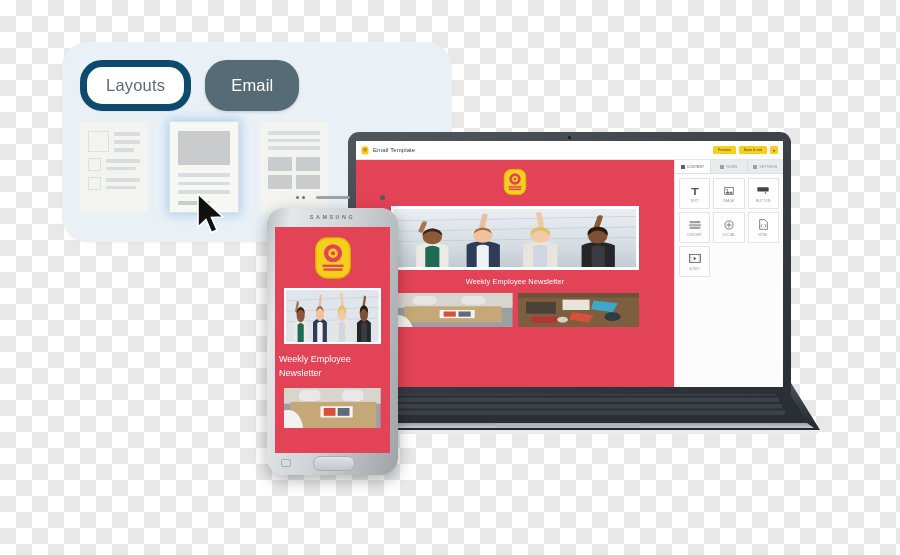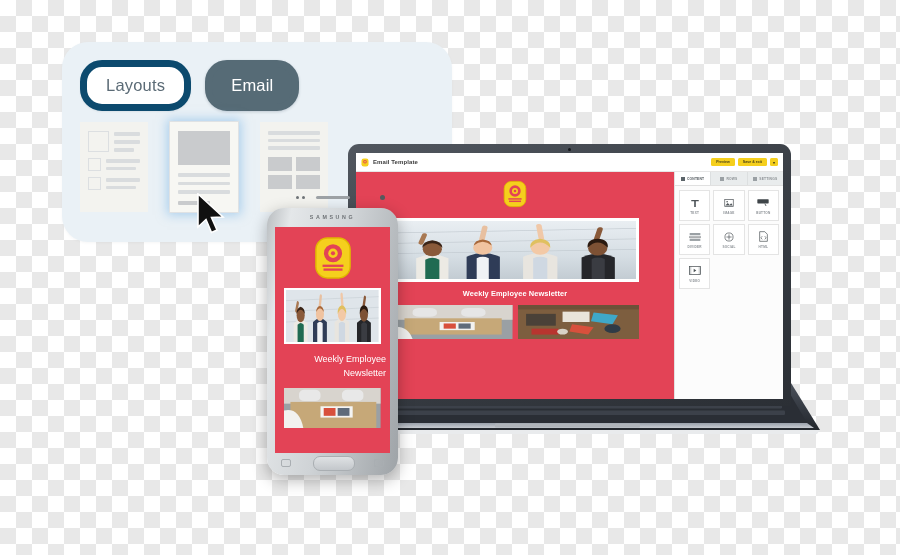--- a/index.html
+++ b/index.html
@@ -64,24 +64,24 @@
   .tC-top{display:flex;flex-direction:column;gap:4px;margin-bottom:7px;}
   .tC-grid{display:grid;grid-template-columns:1fr 1fr;gap:4px;}
   .tC-cell{height:14px;background:#c9cbcd;}
 
   
   #cursor{position:absolute;left:196px;top:193px;width:34px;height:42px;z-index:6;}
 
   
   #laptop{position:absolute;left:348px;top:128px;width:500px;height:325px;z-index:2;}
   #lid{
-    position:absolute;left:0;top:16px;width:443px;height:262px;
+    position:absolute;left:0;top:4px;width:443px;height:262px;
     background:linear-gradient(160deg,#51575f 0%,#3a3f46 45%,#2b2f35 100%);
     border-radius:11px 11px 3px 3px;
-    box-sizing:border-box;padding:9px 8px 7px 8px;font-weight:bold;
+    box-sizing:border-box;padding:9px 8px 7px 8px;
   }
   #camera{position:absolute;left:50%;top:4px;margin-left:-1.6px;width:3.2px;height:3.2px;border-radius:50%;background:#15181c;}
   #screen{width:100%;height:100%;background:#ffffff;overflow:hidden;position:relative;}
 
   
   #ed-top{height:19px;background:#fff;border-bottom:1px solid #e6e6e6;display:flex;align-items:center;padding:0 5px;box-sizing:border-box;}
   #ed-title{font-size:6px;color:#3c3c3c;margin-left:4px;letter-spacing:.1px;}
   #ed-actions{margin-left:auto;display:flex;align-items:center;gap:3px;}
   .ybtn{background:#f5cf1d;border-radius:1.5px;height:8.5px;display:flex;align-items:center;justify-content:center;padding:0 5px;font-size:3.6px;color:#4a4118;white-space:nowrap;cursor:pointer;}
   .ycaret{background:#f5cf1d;border-radius:1.5px;height:8.5px;width:8px;display:flex;align-items:center;justify-content:center;font-size:4px;color:#4a4118;cursor:pointer;}
@@ -127,21 +127,21 @@
   #ph-speaker{position:absolute;left:50%;margin-left:-17px;top:-12.5px;width:34px;height:3px;border-radius:2px;background:#9ca1a5;}
   #ph-cam{position:absolute;right:13px;top:-13px;width:5px;height:5px;border-radius:50%;background:#55595d;}
   #ph-sens{position:absolute;left:29px;top:-12px;width:3px;height:3px;border-radius:50%;background:#6e7377;}
   #ph-sens2{position:absolute;left:35px;top:-12px;width:3px;height:3px;border-radius:50%;background:#6e7377;}
   #ph-home{position:absolute;left:50%;margin-left:-20px;bottom:4px;width:40px;height:13px;border-radius:7px;border:1px solid #a9aeb2;background:linear-gradient(180deg,#dfe2e4,#c3c7cb);}
   .ph-soft{position:absolute;bottom:8px;width:8px;height:6px;border:1px solid #a9aeb2;border-radius:2px;}
   #ph-left{left:14px;} #ph-right{right:14px;}
   #ph-logo{margin:9px auto 8px auto;}
   #ph-hero-wrap{width:84%;margin:0 auto;background:#fff;padding:2px;box-sizing:border-box;}
   #ph-hero{width:100%;height:52px;display:block;}
-  #ph-head{text-align:right;color:#fff;font-size:9px;line-height:14px;margin:8px 4px 8px 4px;}
+  #ph-head{text-align:left;color:#fff;font-size:9px;line-height:14px;margin:8px 4px 8px 4px;}
   #ph-bottom{width:84%;margin:0 auto;height:40px;overflow:hidden;}
   #ph-bottom svg{width:100%;height:100%;display:block;}
 
   .lg-badge{display:block;}
 </style>
 </head>
 <body>
 
 <div id="stage">
 

